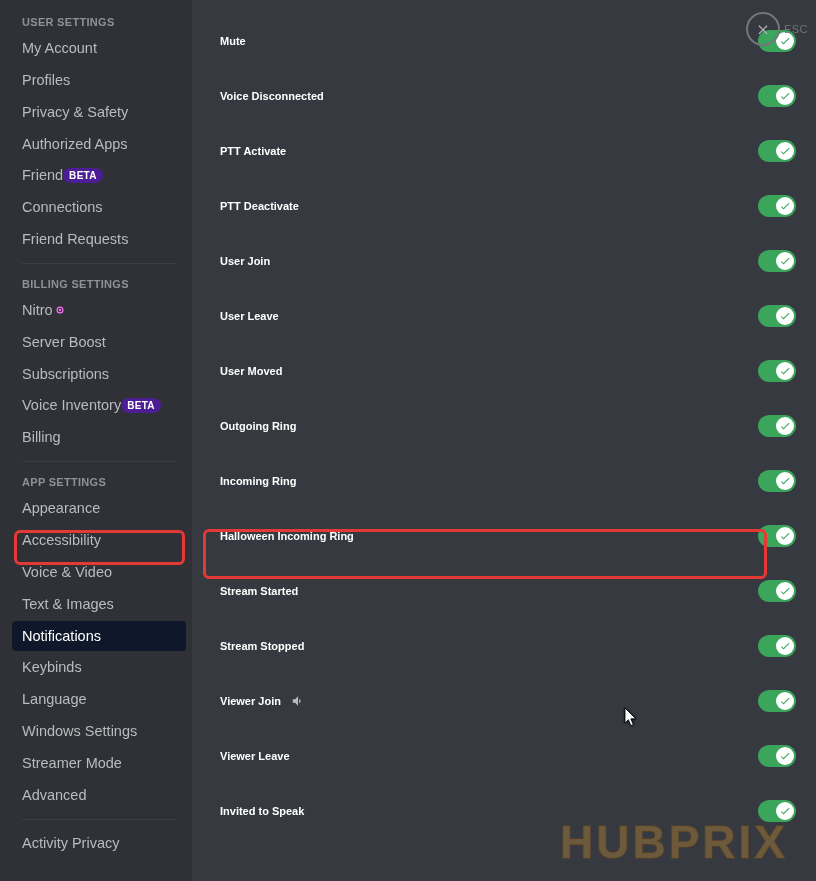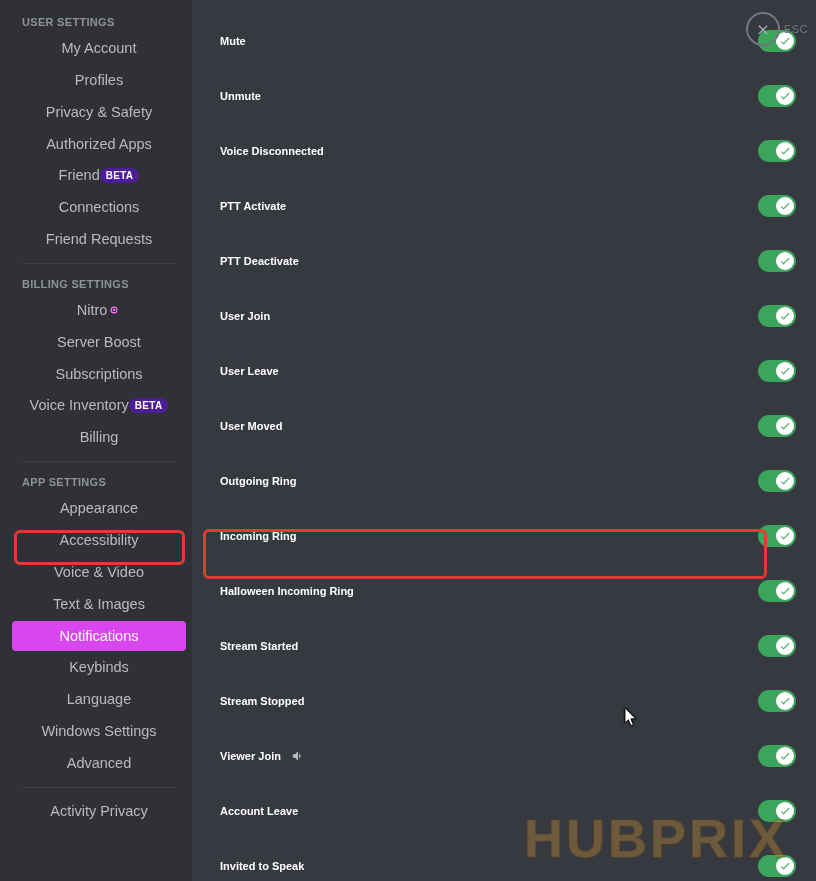--- a/index.html
+++ b/index.html
@@ -28,31 +28,31 @@
     font-size: 11px;
     font-weight: 700;
     letter-spacing: 0.3px;
     color: #8e9297;
     padding: 6px 10px 4px 10px;
     text-transform: uppercase;
   }
   .nav-item {
     display: flex;
     align-items: center;
-    justify-content: center;
+    justify-content: flex-start;
     padding: 6px 10px;
     margin: 1px 0;
     border-radius: 4px;
     font-size: 14.5px;
     color: #b9bbbe;
     cursor: pointer;
     line-height: 1.3;
   }
   .nav-item.selected {
-    background: #d946ef;
+    background: #0f172a;
     color: #fff;
   }
   .nav-sep {
     height: 1px;
     background: #3b3e44;
     margin: 8px 10px;
   }
   .beta-badge {
     background: #4c1d95;
     color: #fff;
@@ -159,21 +159,21 @@
     width: 20px; height: 24px;
     pointer-events: none;
   }
   .cursor svg { width: 20px; height: 24px; filter: drop-shadow(0 0 1px #000); }
 
   .watermark {
     position: absolute;
     right: 28px;
     bottom: 12px;
     font-family: Impact, "Arial Black", sans-serif;
-    font-size: 54px;
+    font-size: 46px;
     font-weight: 900;
     letter-spacing: 3px;
     color: rgba(205, 150, 60, 0.36);
     -webkit-text-stroke: 1.5px rgba(120, 80, 20, 0.4);
     pointer-events: none;
     user-select: none;
   }
 
   
   .sidebar::-webkit-scrollbar { width: 0; }
@@ -251,20 +251,23 @@
       <div class="nav-item">
         <span>Keybinds</span>
       </div>
       <div class="nav-item">
         <span>Language</span>
       </div>
       <div class="nav-item">
         <span>Windows Settings</span>
       </div>
       <div class="nav-item">
+        <span>Streamer Mode</span>
+      </div>
+      <div class="nav-item">
         <span>Advanced</span>
       </div>
       <div class="nav-sep"></div>
       <div class="nav-item">
         <span>Activity Privacy</span>
       </div>
     </div>
   <div class="main" id="main">
       <div class="setting-row">
         <div class="setting-label">
@@ -273,32 +276,20 @@
         <div class="toggle">
           <div class="knob">
             <svg viewBox="0 0 24 24">
               <path fill="#3ba55c" d="M9 16.17l-3.88-3.88L3.7 13.7 9 19l12-12-1.41-1.41z"></path>
             </svg>
           </div>
         </div>
       </div>
       <div class="setting-row">
         <div class="setting-label">
-          <span>Unmute</span>
-        </div>
-        <div class="toggle">
-          <div class="knob">
-            <svg viewBox="0 0 24 24">
-              <path fill="#3ba55c" d="M9 16.17l-3.88-3.88L3.7 13.7 9 19l12-12-1.41-1.41z"></path>
-            </svg>
-          </div>
-        </div>
-      </div>
-      <div class="setting-row">
-        <div class="setting-label">
           <span>Voice Disconnected</span>
         </div>
         <div class="toggle">
           <div class="knob">
             <svg viewBox="0 0 24 24">
               <path fill="#3ba55c" d="M9 16.17l-3.88-3.88L3.7 13.7 9 19l12-12-1.41-1.41z"></path>
             </svg>
           </div>
         </div>
       </div>
@@ -434,21 +425,21 @@
         <div class="toggle">
           <div class="knob">
             <svg viewBox="0 0 24 24">
               <path fill="#3ba55c" d="M9 16.17l-3.88-3.88L3.7 13.7 9 19l12-12-1.41-1.41z"></path>
             </svg>
           </div>
         </div>
       </div>
       <div class="setting-row">
         <div class="setting-label">
-          <span>Account Leave</span>
+          <span>Viewer Leave</span>
         </div>
         <div class="toggle">
           <div class="knob">
             <svg viewBox="0 0 24 24">
               <path fill="#3ba55c" d="M9 16.17l-3.88-3.88L3.7 13.7 9 19l12-12-1.41-1.41z"></path>
             </svg>
           </div>
         </div>
       </div>
       <div class="setting-row">

